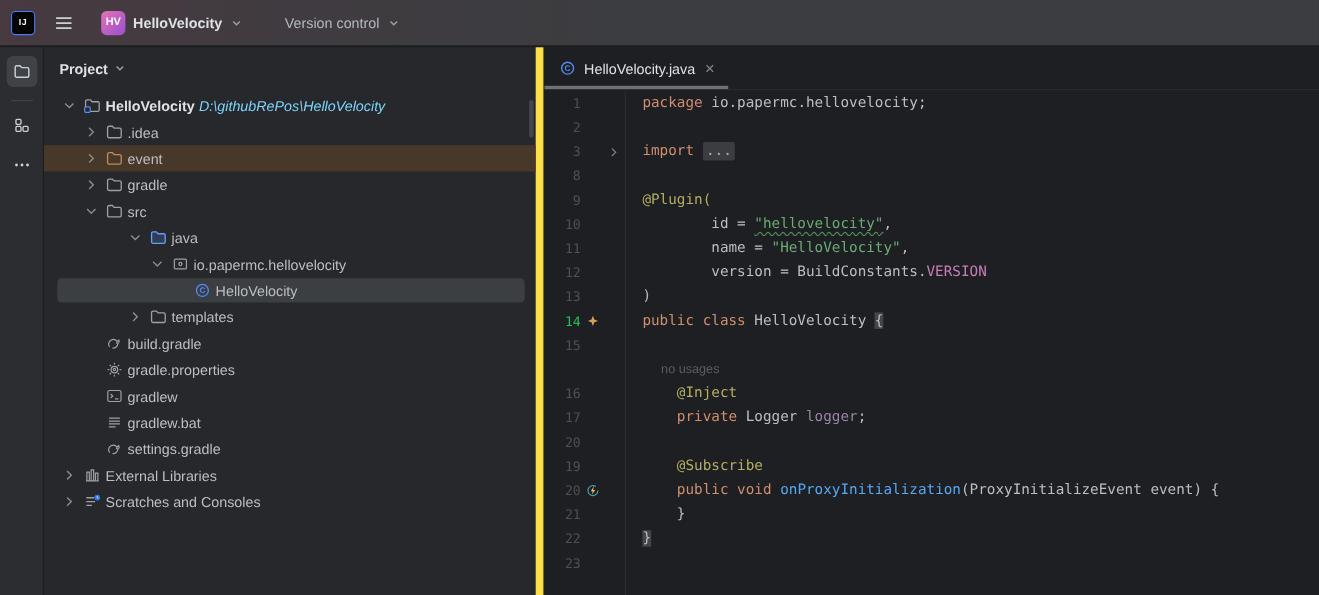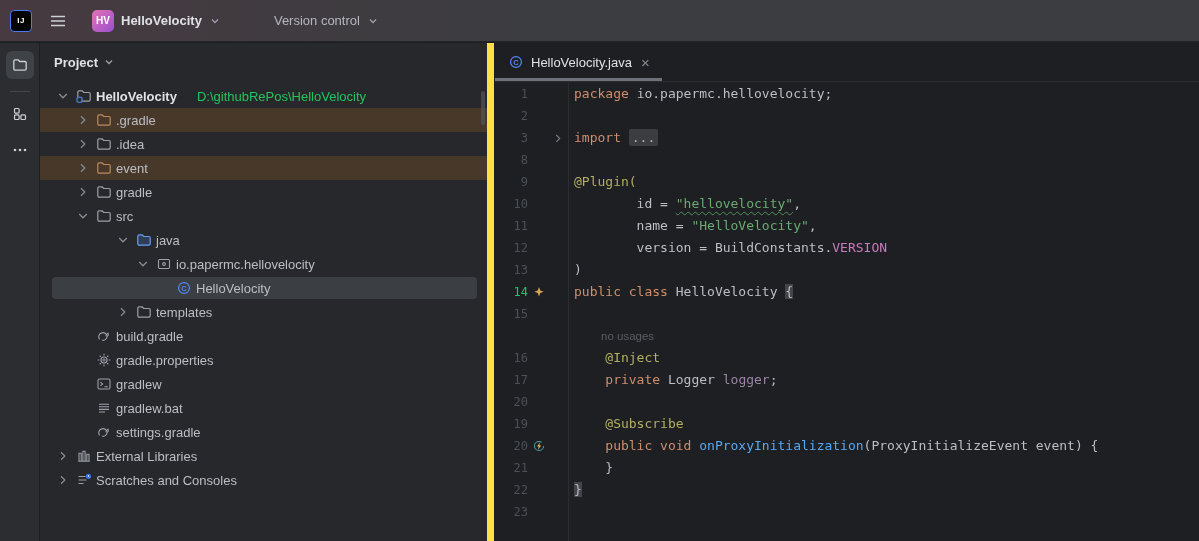--- a/index.html
+++ b/index.html
@@ -28,21 +28,21 @@
     height:30px; padding:0 8px; margin-left:8px; border-radius:6px;
     display:flex; align-items:center; gap:7px; cursor:default;
   }
   .hv-badge {
     width:22px; height:22px; border-radius:5px;
     background:linear-gradient(135deg,var(--badge-from),var(--badge-to));
     display:flex; align-items:center; justify-content:center;
     color:#fff; font-size:10px; font-weight:bold;
   }
   .tb-project-name { color:#DFE1E5; font-weight:600; }
-  .tb-vcs { color:#B4B8BF; margin-left:29px; }
+  .tb-vcs { color:#B4B8BF; margin-left:14px; }
 
   
   .stripe {
     position:absolute; top:43px; left:0; width:40px; bottom:0;
     background:#2B2D30; border-right:1px solid #1C1D1F;
     display:flex; flex-direction:column; align-items:center;
   }
   .stripe-btn {
     width:28px; height:28px; border-radius:6px; margin-top:8px;
     display:flex; align-items:center; justify-content:center;
@@ -67,21 +67,21 @@
   .trow.excluded { background:var(--excluded-row); }
   .trow.selected::before {
     content:''; position:absolute; left:12px; right:10px; top:1px; bottom:1px;
     background:var(--selected-row); border-radius:4px;
   }
   .trow > * { position:relative; }
   .chev { width:20px; display:flex; align-items:center; justify-content:flex-start; flex:none; }
   .ticon { width:20px; display:flex; align-items:center; flex:none; }
   .tlabel { color:#BCBEC4; }
   .tlabel.bold { color:#DFE1E5; font-weight:700; }
-  .tsub { color:#22c55e; margin-left:20px; }
+  .tsub { color:#7dd3fc; margin-left:4px;font-style:italic; }
   .tree-scrollthumb {
     position:absolute; right:2px; top:6px; width:4px; height:34px;
     background:#54575C; border-radius:2px; opacity:.65;
   }
 
   
   .editor { position:absolute; top:43px; left:495px; right:0; bottom:0; background:#1E1F22; }
   .tabbar { height:39px; display:flex; border-bottom:1px solid #2A2C2F; }
   .tab {
     display:flex; align-items:center; gap:7px; padding:0 10px 0 13px;
@@ -98,21 +98,21 @@
     font-family:"DejaVu Sans Mono","Liberation Mono",monospace;
     font-size:13px; overflow:hidden;
   }
   .gutter-line { position:absolute; left:73px; top:0; bottom:0; width:1px; background:#2B2D31; }
   .crow { display:flex; height:22px; line-height:22px; }
   .gutter { width:73px; flex:none; display:flex; align-items:center; }
   .gnum { width:33px; text-align:right; color:#4B5059; font-size:12px; }
   .gnum.cur { color:#22c55e; }
   .gicon { width:22px; height:22px; display:flex; align-items:center; justify-content:center; }
   .gfold { width:16px; height:22px; display:flex; align-items:center; justify-content:center; }
-  .ctext { padding-left:6px; white-space:pre; color:#BCBEC4; }
+  .ctext { padding-left:16px; white-space:pre; color:#BCBEC4; }
   .ctext.inlay-pad { padding-left:33px; }
 
   .tk-kw     { color:#CF8E6D; }
   .tk-p      { color:#BCBEC4; }
   .tk-str    { color:#6AAB73; }
   .tk-stru   { color:#6AAB73; text-decoration:underline wavy #4E8F5B;
                text-underline-offset:3px; text-decoration-thickness:1px; }
   .tk-ann    { color:#B3AE60; }
   .tk-static { color:#C77DBB; }
   .tk-meth   { color:#56A8F5; }
@@ -201,35 +201,20 @@
           <span class="">
             <svg width="16" height="16" viewBox="0 0 16 16">
               <path d="M1.8 4.2c0-.8.6-1.4 1.4-1.4h3l1.5 1.7h5.1c.8 0 1.4.6 1.4 1.4v5.9c0 .8-.6 1.4-1.4 1.4H3.2c-.8 0-1.4-.6-1.4-1.4z" fill="none" stroke="#9DA0A8" stroke-width="1.2"></path>
               <rect x="1" y="9.2" width="5" height="5" rx="1" fill="#26282B" stroke="#548AF7" stroke-width="1.1"></rect>
             </svg>
           </span>
         </span>
         <span class="tlabel bold">HelloVelocity</span>
         <span class="tsub">D:\githubRePos\HelloVelocity</span>
       </div>
-      <div class="trow excluded" style="--lvl:1">
-        <span class="chev">
-          <svg width="14" height="14" viewBox="0 0 14 14">
-            <path d="M5 3.2l3.8 3.8L5 10.8" fill="none" stroke="#878B92" stroke-width="1.3"></path>
-          </svg>
-        </span>
-        <span class="ticon">
-          <span class="">
-            <svg width="16" height="16" viewBox="0 0 16 16">
-              <path d="M1.8 4.2c0-.8.6-1.4 1.4-1.4h3l1.5 1.7h5.1c.8 0 1.4.6 1.4 1.4v5.9c0 .8-.6 1.4-1.4 1.4H3.2c-.8 0-1.4-.6-1.4-1.4z" fill="none" stroke="#BD8B5A" stroke-width="1.2"></path>
-            </svg>
-          </span>
-        </span>
-        <span class="tlabel ">.gradle</span>
-      </div>
       <div class="trow " style="--lvl:1">
         <span class="chev">
           <svg width="14" height="14" viewBox="0 0 14 14">
             <path d="M5 3.2l3.8 3.8L5 10.8" fill="none" stroke="#878B92" stroke-width="1.3"></path>
           </svg>
         </span>
         <span class="ticon">
           <span class="">
             <svg width="16" height="16" viewBox="0 0 16 16">
               <path d="M1.8 4.2c0-.8.6-1.4 1.4-1.4h3l1.5 1.7h5.1c.8 0 1.4.6 1.4 1.4v5.9c0 .8-.6 1.4-1.4 1.4H3.2c-.8 0-1.4-.6-1.4-1.4z" fill="none" stroke="#9DA0A8" stroke-width="1.2"></path>

